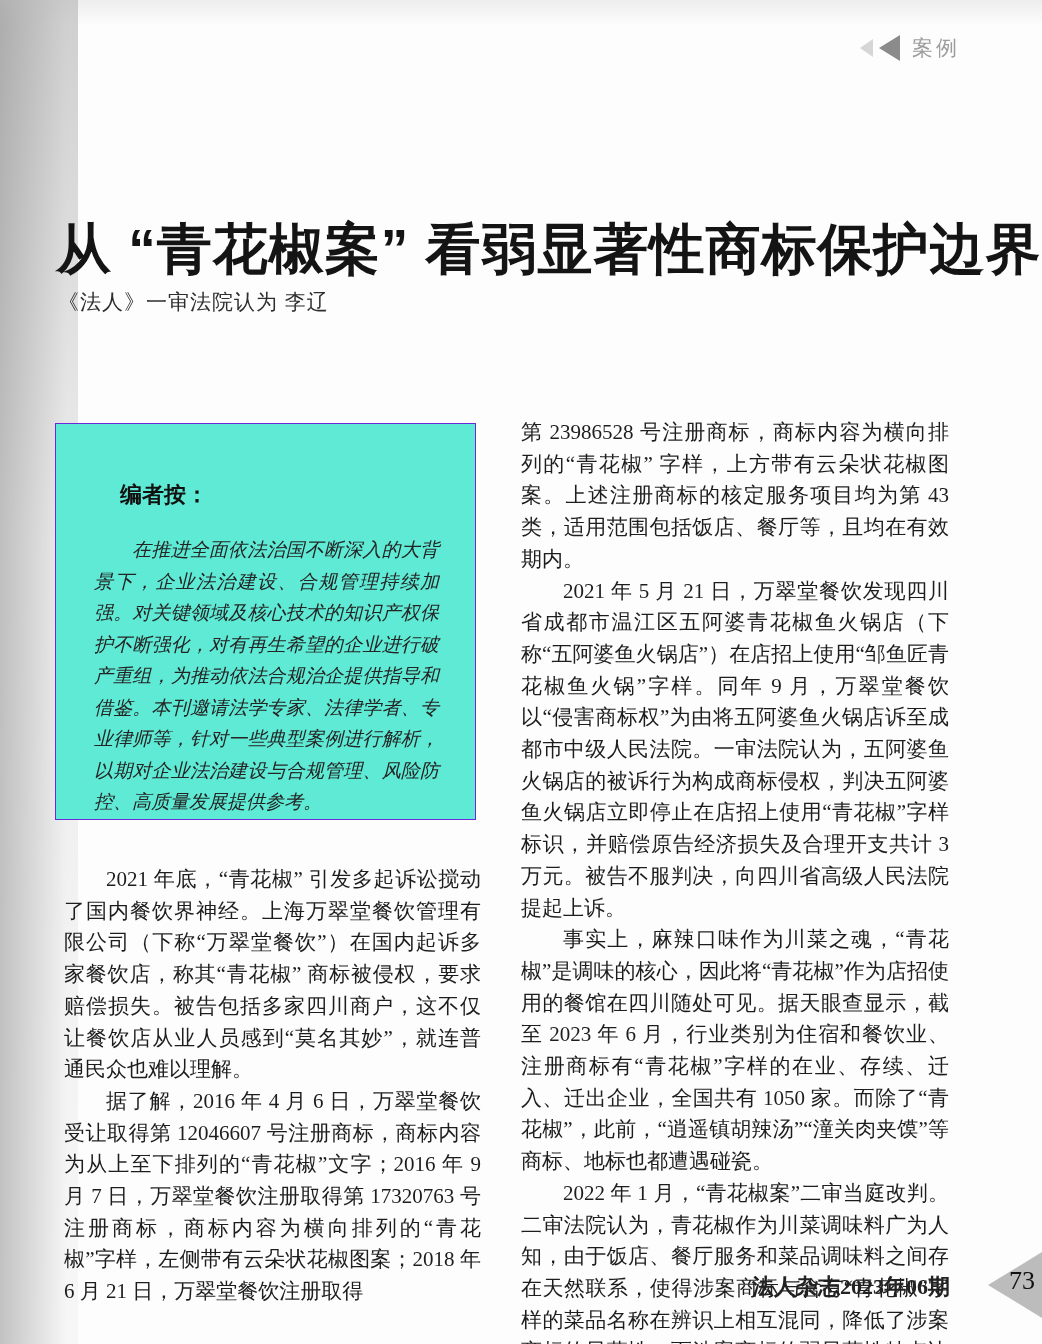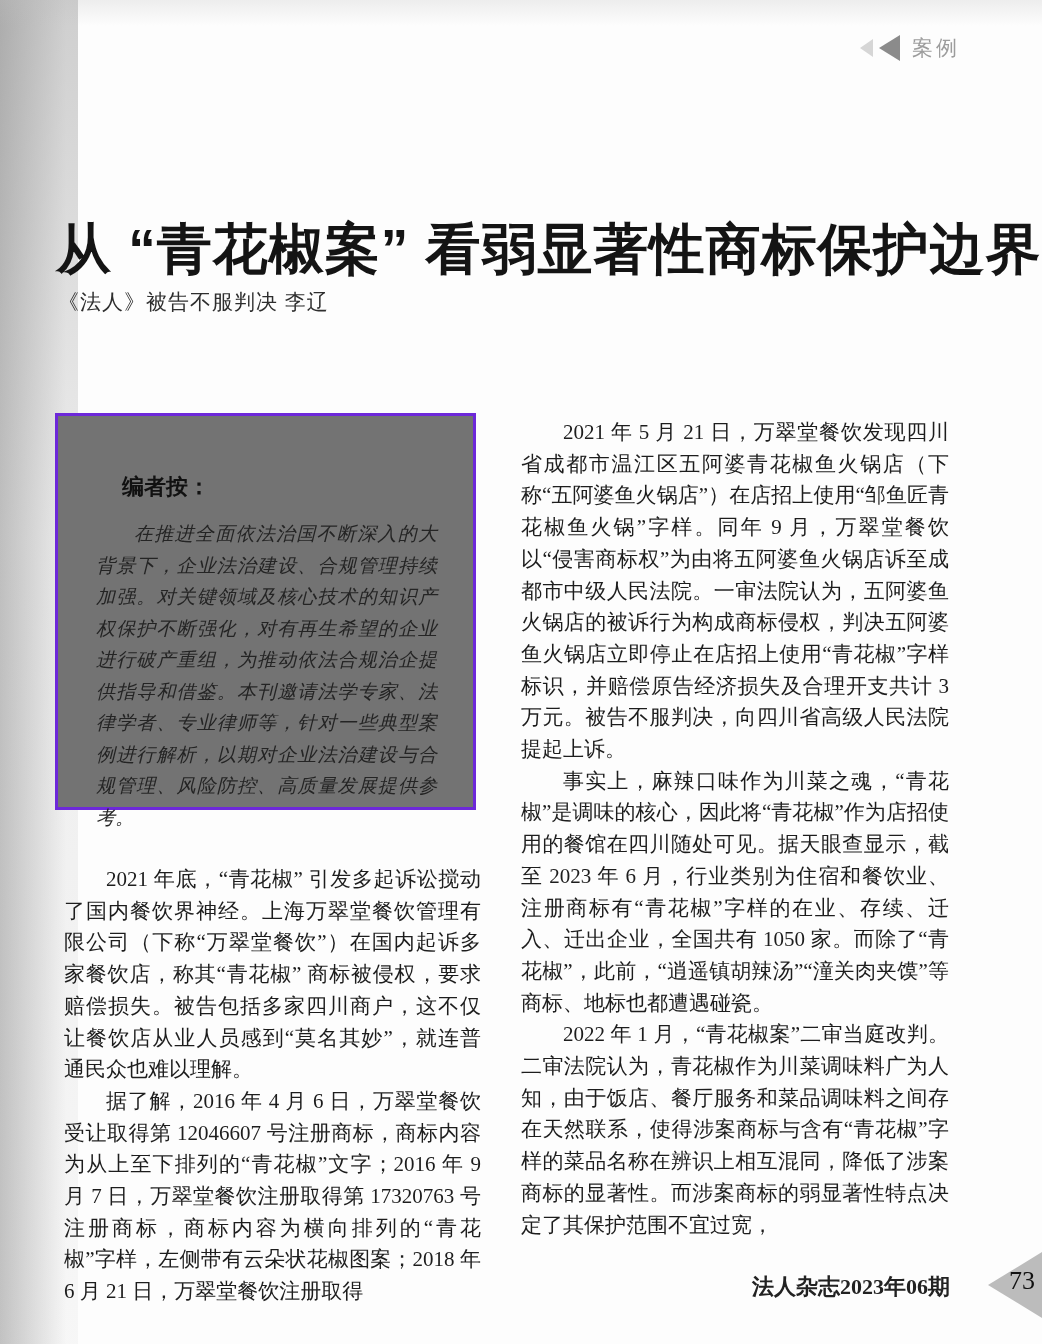--- a/index.html
+++ b/index.html
@@ -54,29 +54,29 @@
     letter-spacing:1px;white-space:nowrap;
     font-family:Liberation Sans, sans-serif;
   }
   .byline{
     position:absolute;left:58px;top:288px;
     font-size:21px;color:#2e2e2e;letter-spacing:1px;
   }
 
   
   .editor-box{
-    position:absolute;left:55px;top:413px;width:421px;height:397px;
-    border:3px solid #6d28d9;background:#737373;box-sizing:border-box;
+    position:absolute;left:55px;top:423px;width:421px;height:397px;
+    border:1px solid #6d28d9;background:#5eead4;box-sizing:border-box;
   }
   .editor-label{
     margin:56px 0 0 64px;
     font-size:22px;font-weight:bold;color:#111;
   }
   .editor-body{
-    margin:16px 36px 0 38px;
+    margin:24px 36px 0 38px;
     font-size:19px;line-height:31.5px;
     text-align:justify;text-indent:2em;
     font-style:italic;color:#242424;
     font-family:"Liberation Serif","DejaVu Serif",serif;
   }
 
   
   .col{position:absolute;}
   .col-left{left:64px;top:864px;width:417px;}
   .col-right{left:521px;top:417px;width:428px;}
@@ -114,33 +114,34 @@
   <div class="top-shadow"></div>
 
   <div class="header-tag">
     <span class="tri-outline"></span>
     <span class="tri-solid"></span>
     <span class="label">案例</span>
   </div>
 
   <h1 class="article-title">从 “青花椒案” 看弱显著性商标保护边界</h1>
 
-  <div class="byline">《法人》被告不服判决 李辽</div>
+  <div class="byline">《法人》一审法院认为 李辽</div>
 
   <div class="editor-box">
     <div class="editor-label">编者按：</div>
     <div class="editor-body">在推进全面依法治国不断深入的大背景下，企业法治建设、合规管理持续加强。对关键领域及核心技术的知识产权保护不断强化，对有再生希望的企业进行破产重组，为推动依法合规治企提供指导和借鉴。本刊邀请法学专家、法律学者、专业律师等，针对一些典型案例进行解析，以期对企业法治建设与合规管理、风险防控、高质量发展提供参考。</div>
   </div>
 
   <div class="col col-left">
     <p>2021 年底，“青花椒” 引发多起诉讼搅动了国内餐饮界神经。上海万翠堂餐饮管理有限公司（下称“万翠堂餐饮”）在国内起诉多家餐饮店，称其“青花椒” 商标被侵权，要求赔偿损失。被告包括多家四川商户，这不仅让餐饮店从业人员感到“莫名其妙”，就连普通民众也难以理解。</p>
     <p>据了解，2016 年 4 月 6 日，万翠堂餐饮受让取得第 12046607 号注册商标，商标内容为从上至下排列的“青花椒”文字；2016 年 9 月 7 日，万翠堂餐饮注册取得第 17320763 号注册商标，商标内容为横向排列的“青花椒”字样，左侧带有云朵状花椒图案；2018 年 6 月 21 日，万翠堂餐饮注册取得</p>
   </div>
 
   <div class="col col-right">
+    <p class="no-indent">第 23986528 号注册商标，商标内容为横向排列的“青花椒” 字样，上方带有云朵状花椒图案。上述注册商标的核定服务项目均为第 43 类，适用范围包括饭店、餐厅等，且均在有效期内。</p>
     <p>2021 年 5 月 21 日，万翠堂餐饮发现四川省成都市温江区五阿婆青花椒鱼火锅店（下称“五阿婆鱼火锅店”）在店招上使用“邹鱼匠青花椒鱼火锅”字样。同年 9 月，万翠堂餐饮以“侵害商标权”为由将五阿婆鱼火锅店诉至成都市中级人民法院。一审法院认为，五阿婆鱼火锅店的被诉行为构成商标侵权，判决五阿婆鱼火锅店立即停止在店招上使用“青花椒”字样标识，并赔偿原告经济损失及合理开支共计 3 万元。被告不服判决，向四川省高级人民法院提起上诉。</p>
     <p>事实上，麻辣口味作为川菜之魂，“青花椒”是调味的核心，因此将“青花椒”作为店招使用的餐馆在四川随处可见。据天眼查显示，截至 2023 年 6 月，行业类别为住宿和餐饮业、注册商标有“青花椒”字样的在业、存续、迁入、迁出企业，全国共有 1050 家。而除了“青花椒”，此前，“逍遥镇胡辣汤”“潼关肉夹馍”等商标、地标也都遭遇碰瓷。</p>
     <p>2022 年 1 月，“青花椒案”二审当庭改判。二审法院认为，青花椒作为川菜调味料广为人知，由于饭店、餐厅服务和菜品调味料之间存在天然联系，使得涉案商标与含有“青花椒”字样的菜品名称在辨识上相互混同，降低了涉案商标的显著性。而涉案商标的弱显著性特点决定了其保护范围不宜过宽，</p>
   </div>
 
   <div class="footer-journal">法人杂志2023年06期</div>
   <div class="page-badge"></div>
   <div class="page-num">73</div>
 
 </div>

